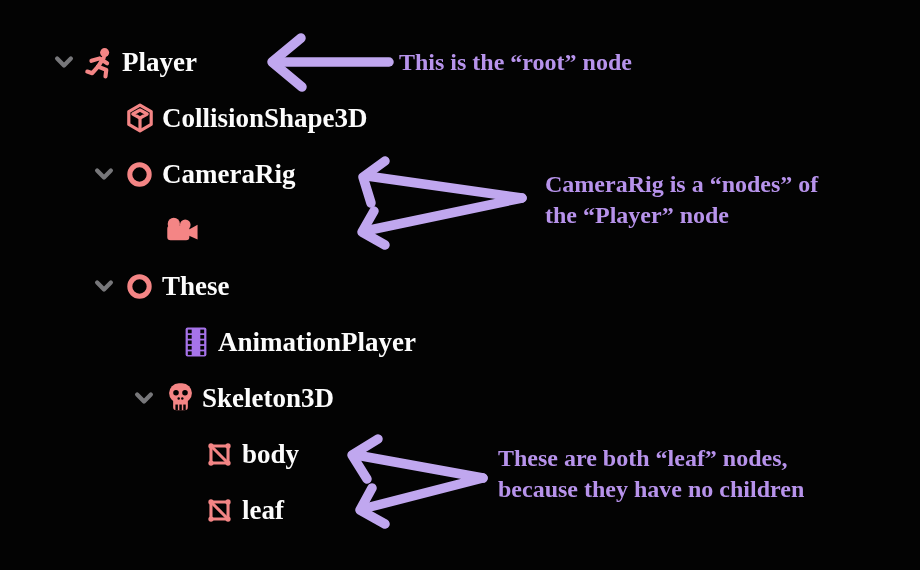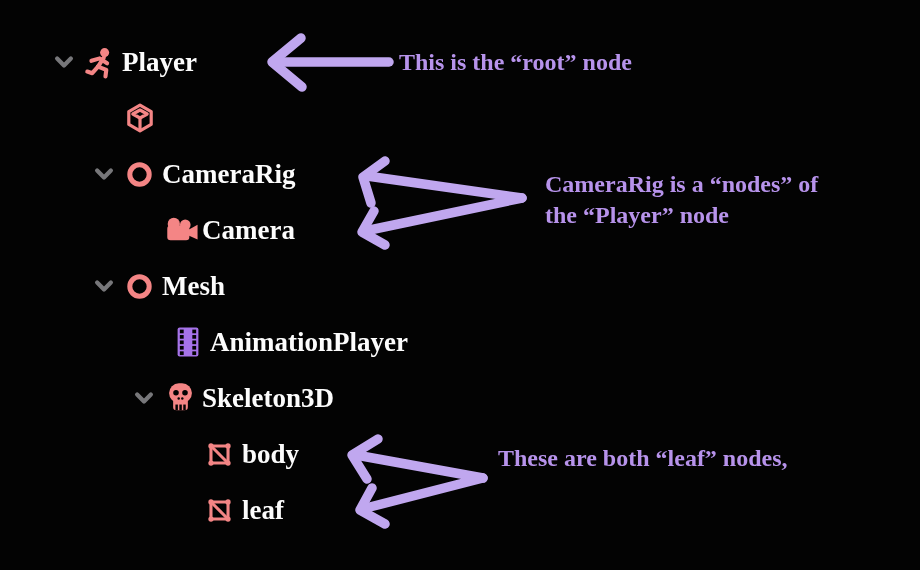--- a/index.html
+++ b/index.html
@@ -86,20 +86,21 @@
       <div class="tree-row" style="top: 98px; left: 124px;">
         <div class="icon-slot">
           <svg width="32" height="32" viewBox="0 0 40 40">
             <g stroke="#f48585" stroke-width="4" fill="none" stroke-linejoin="round">
               <path d="M20 4 L34 12 L34 28 L20 36 L6 28 L6 12 Z"></path>
               <path d="M20 10 L29 15 L20 20 L11 15 Z"></path>
               <path d="M20 20 L20 35"></path>
             </g>
           </svg>
         </div>
+        <div class="node-label">CollisionShape3D</div>
       </div>
       <div class="tree-row" style="top: 154px; left: 124px; text-align: center;">
         <div class="chev-slot">
           <svg width="24" height="24" viewBox="0 0 28 28">
             <path d="M6 10 L14 18 L22 10" stroke="#77777a" stroke-width="5" fill="none" stroke-linecap="round" stroke-linejoin="round"></path>
           </svg>
         </div>
         <div class="icon-slot">
           <svg width="31" height="31" viewBox="0 0 40 40">
             <circle cx="20" cy="20" r="12.5" stroke="#f48585" stroke-width="6.5" fill="none"></circle>
@@ -111,36 +112,35 @@
         <div class="icon-slot">
           <svg width="36" height="33" viewBox="0 0 44 40">
             <g fill="#f48585">
               <circle cx="12" cy="12" r="7.5"></circle>
               <circle cx="26" cy="13" r="6.5"></circle>
               <rect x="4" y="14" width="27" height="18" rx="4"></rect>
               <path d="M30 19 L41 13 L41 31 L30 26 Z"></path>
             </g>
           </svg>
         </div>
-        <div class="node-label">Camera</div>
       </div>
       <div class="tree-row" style="top: 266px; left: 124px;">
         <div class="chev-slot">
           <svg width="24" height="24" viewBox="0 0 28 28">
             <path d="M6 10 L14 18 L22 10" stroke="#77777a" stroke-width="5" fill="none" stroke-linecap="round" stroke-linejoin="round"></path>
           </svg>
         </div>
         <div class="icon-slot">
           <svg width="31" height="31" viewBox="0 0 40 40">
             <circle cx="20" cy="20" r="12.5" stroke="#f48585" stroke-width="6.5" fill="none"></circle>
           </svg>
         </div>
-        <div class="node-label">Mesh</div>
-      </div>
-      <div class="tree-row" style="top: 322px; left: 172px;">
+        <div class="node-label">These</div>
+      </div>
+      <div class="tree-row" style="top: 322px; left: 180px;">
         <div class="icon-slot">
           <svg width="32" height="32" viewBox="0 0 40 40">
             <rect x="7" y="2" width="26" height="36" rx="2.5" fill="#a673e9"></rect>
             <g fill="#030303">
               <rect x="9.8" y="4.5" width="4.8" height="4.6"></rect>
               <rect x="9.8" y="11.3" width="4.8" height="4.6"></rect>
               <rect x="9.8" y="18.1" width="4.8" height="4.6"></rect>
               <rect x="9.8" y="24.9" width="4.8" height="4.6"></rect>
               <rect x="9.8" y="31.7" width="4.8" height="4.6"></rect>
               <rect x="25.4" y="4.5" width="4.8" height="4.6"></rect>
@@ -216,15 +216,16 @@
 
   <div class="note" id="root-note">
     <div>This is the “root” node</div>
   </div>
   <div class="note" id="parent-note">
     <div>CameraRig is a “nodes” of</div>
     <div>the “Player” node</div>
   </div>
   <div class="note" id="leaf-note">
     <div>These are both “leaf” nodes,</div>
+    <div>because they have no children</div>
   </div>
 
 </div>
 
 </body></html>

